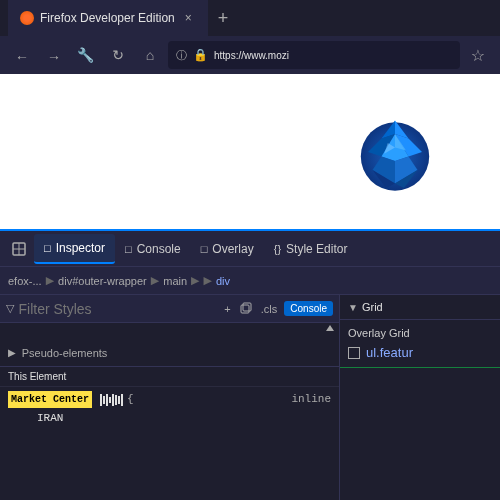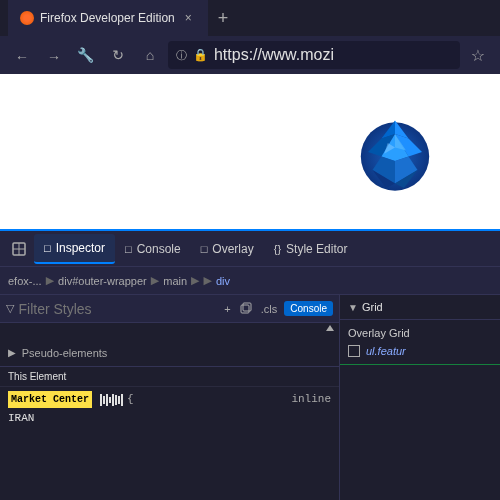--- a/index.html
+++ b/index.html
@@ -79,21 +79,21 @@
       height: 28px;
       display: flex;
       align-items: center;
       padding: 0 8px;
       gap: 6px;
       color: #e0e0e0;
       font-size: 12px;
     }
     .lock-icon { color: #4caf50; font-size: 12px; }
     .info-icon { color: #aaa; font-size: 11px; }
-    .address-text { color: #e0e0e0; font-size: 16px; }
+    .address-text { color: #e0e0e0; font-size: 10px; }
     .nav-right {
       width: 28px; height: 28px;
       display: flex; align-items: center; justify-content: center;
       color: #aaa; cursor: pointer; border-radius: 4px;
     }
 
     
     .page-content {
       background: #ffffff;
       flex: 1;
@@ -301,21 +301,21 @@
       display: flex; align-items: center;
       padding: 3px 0; gap: 6px;
     }
     .grid-checkbox {
       width: 12px; height: 12px;
       border: 1px solid #aaa;
       background: transparent;
       display: flex; align-items: center; justify-content: center;
     }
     .grid-label { color: #ccc; font-size: 11px; }
-    .grid-ul-label { color: #88aaff; font-size: 11px; font-style: italic; }
+    .grid-ul-label { color: #88aaff; font-size: 13px; }
   </style>
 </head>
 <body>
 
 <div class="browser-window">
 
   <div class="title-bar">
     <div class="tab-area">
       <div class="tab-active">
         <div class="tab-icon"></div>
@@ -457,21 +457,21 @@
                 <div class="barcode-bar" style="height:6px;"></div>
                 <div class="barcode-bar" style="height:12px;"></div>
                 <div class="barcode-bar" style="height:10px;"></div>
                 <div class="barcode-bar" style="height:8px;"></div>
                 <div class="barcode-bar" style="height:12px;"></div>
               </div>
               <span class="selector-brace">{</span>
             </div>
             <span style="color:#aaa;font-size:11px;">inline</span>
           </div>
-          <div style="padding-top:2px;">
+          <div style="padding-top:2px;margin-left:29px;">
             <span style="color:#e0e0e0;">IRAN</span>
           </div>
         </div>
       </div>
 
       <div class="layout-panel">
 
         <div class="layout-section-header">
           <span class="layout-section-arrow">▼</span>
           <span class="layout-section-title">Grid</span>

